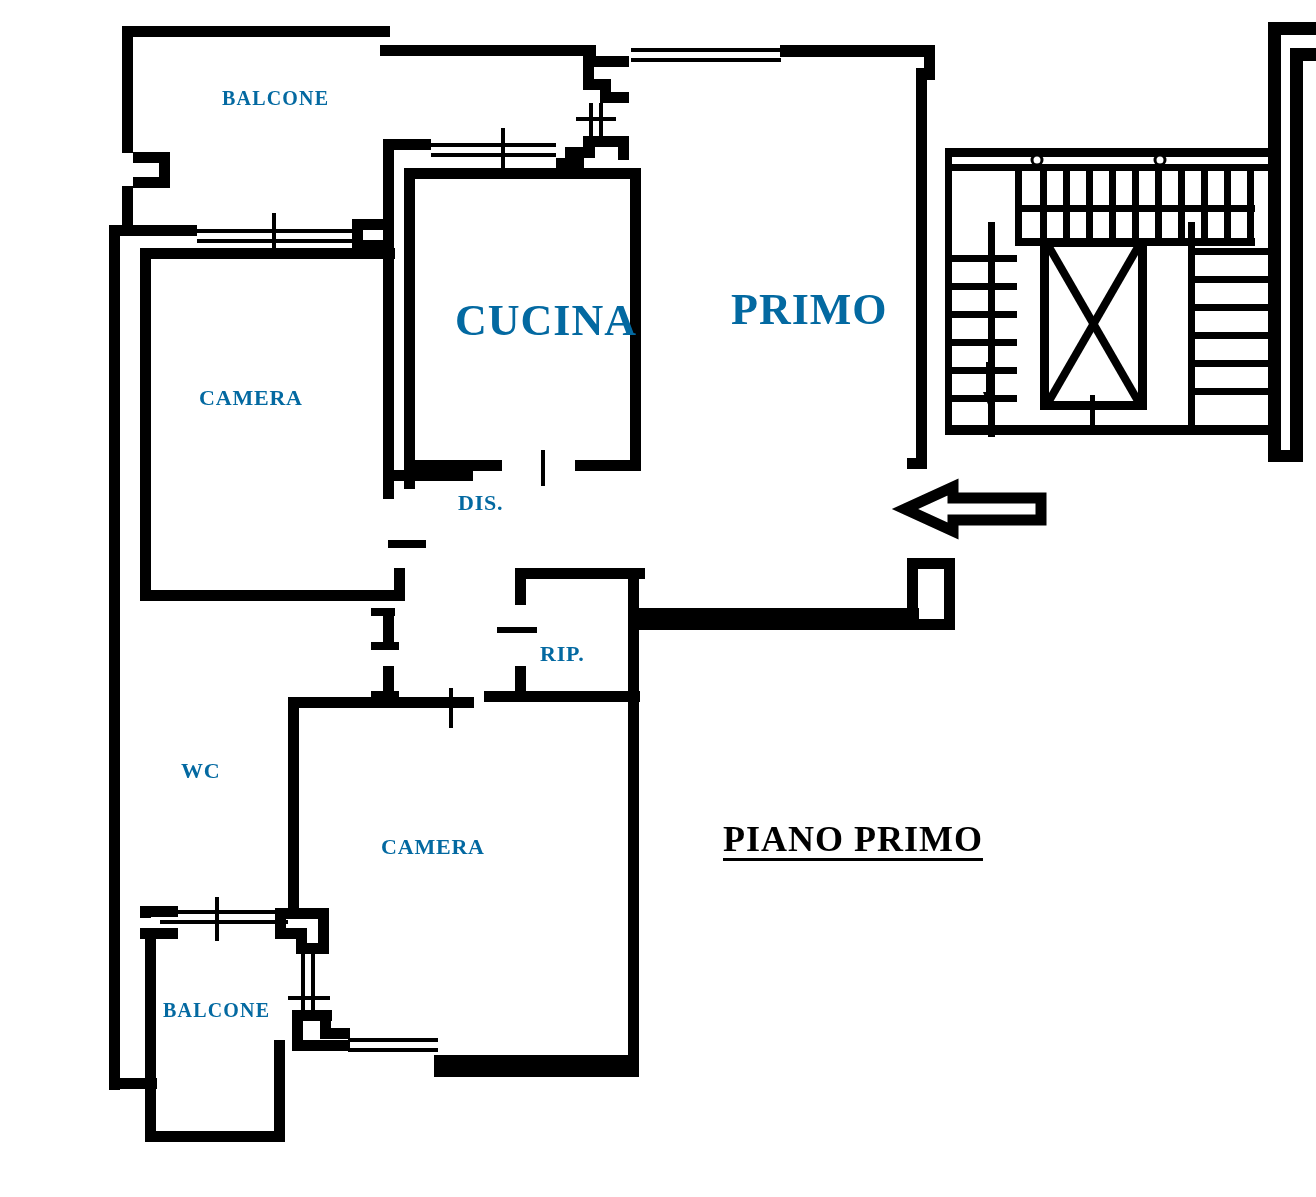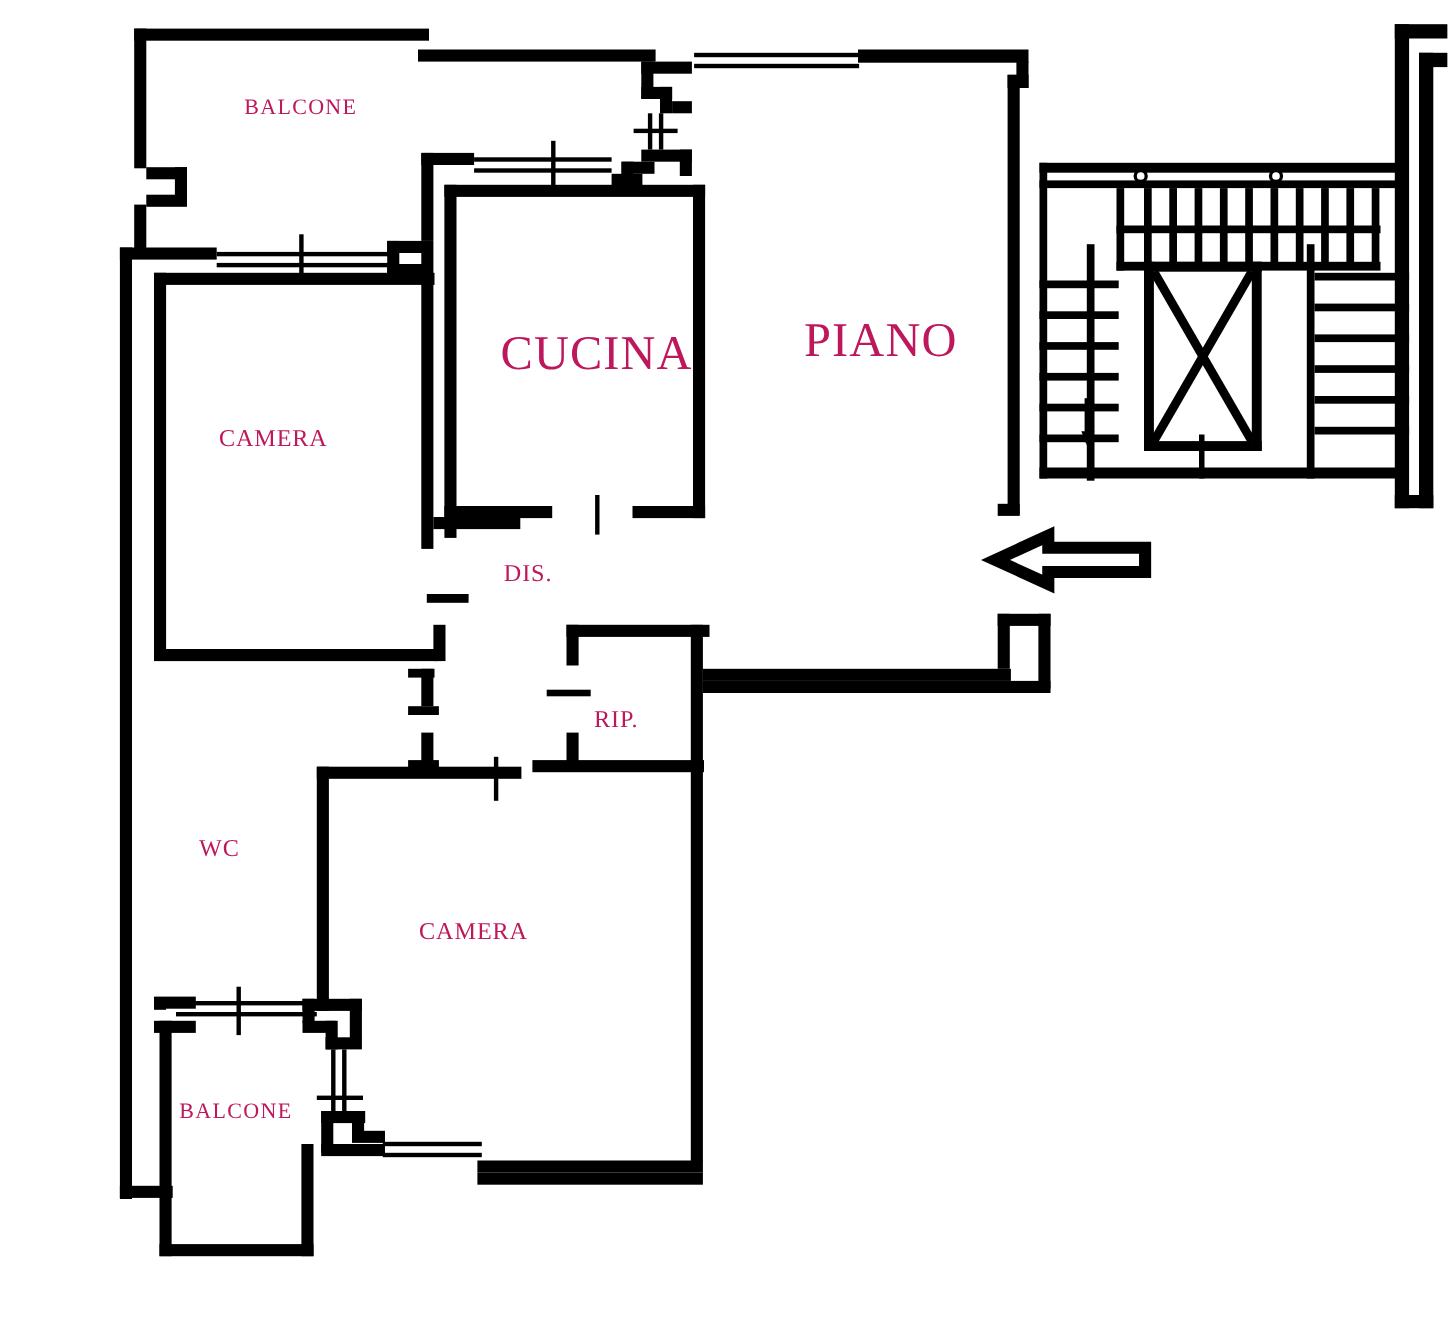--- a/index.html
+++ b/index.html
@@ -23,22 +23,22 @@
     position: absolute;
     inset: 0;
     width: 1316px;
     height: 1197px;
     display: block;
   }
   .wall { fill: #000000; }
   .room-label {
     position: absolute;
     font-family: "Liberation Serif", "DejaVu Serif", serif;
-    font-weight: 400;
-    color: #be185d;
+    font-weight: 700;
+    color: #0369a1;
     white-space: nowrap;
     letter-spacing: 0.5px;
     line-height: 1;
     user-select: none;
   }
   .label-lg { font-size: 44px; letter-spacing: 1px; }
   .label-md { font-size: 22px; letter-spacing: 0.8px; }
   .label-sm { font-size: 20px; letter-spacing: 1.2px; }
   .floor-title {
     position: absolute;
@@ -319,28 +319,29 @@
     <g>
       <polygon points="905,509 953,487 953,498 1041,498 1041,520 953,520 953,531" fill="#ffffff" stroke="#000000" stroke-width="11" stroke-linejoin="miter"></polygon>
     </g>
 
   </svg>
 
   <div class="room-label label-sm" style="left:222px; top:88px;">BALCONE</div>
 
   <div class="room-label label-lg" style="left:455px; top:299px;">CUCINA</div>
 
-  <div class="room-label label-lg" style="left:731px; top:288px;">PIANO</div>
+  <div class="room-label label-lg" style="left:731px; top:288px;">PRIMO</div>
 
   <div class="room-label label-md" style="left:199px; top:387px;">CAMERA</div>
 
-  <div class="room-label label-md" style="left:458px; top:510px;">DIS.</div>
+  <div class="room-label label-md" style="left:458px; top:492px;">DIS.</div>
 
   <div class="room-label label-md" style="left:540px; top:611px;margin-top:32px;">RIP.</div>
 
   <div class="room-label label-md" style="left:181px; top:760px;text-align:right;">WC</div>
 
   <div class="room-label label-md" style="left:381px; top:836px;">CAMERA</div>
 
   <div class="room-label label-sm" style="left:163px; top:1000px;">BALCONE</div>
 
+  <div class="floor-title" style="left:723px; top:818px;">PIANO PRIMO</div>
 
 </div>
 
 </body></html>

